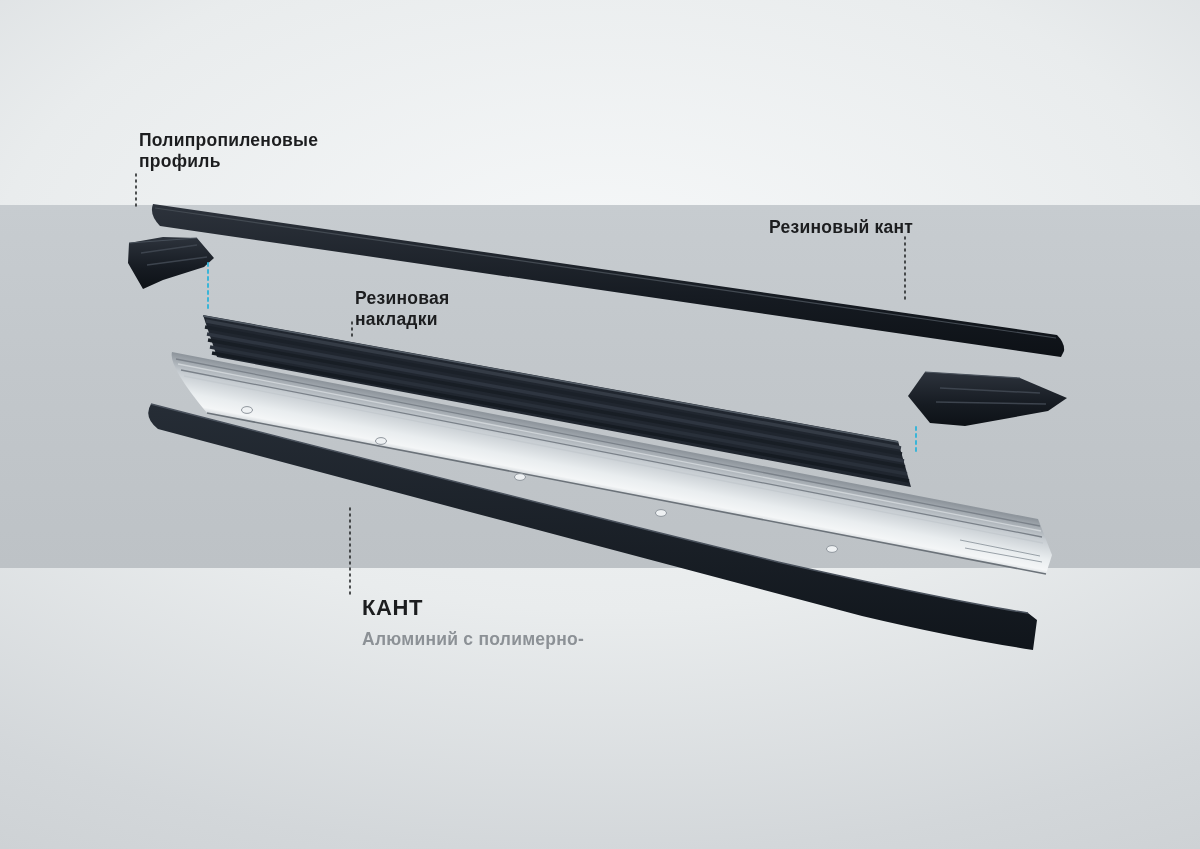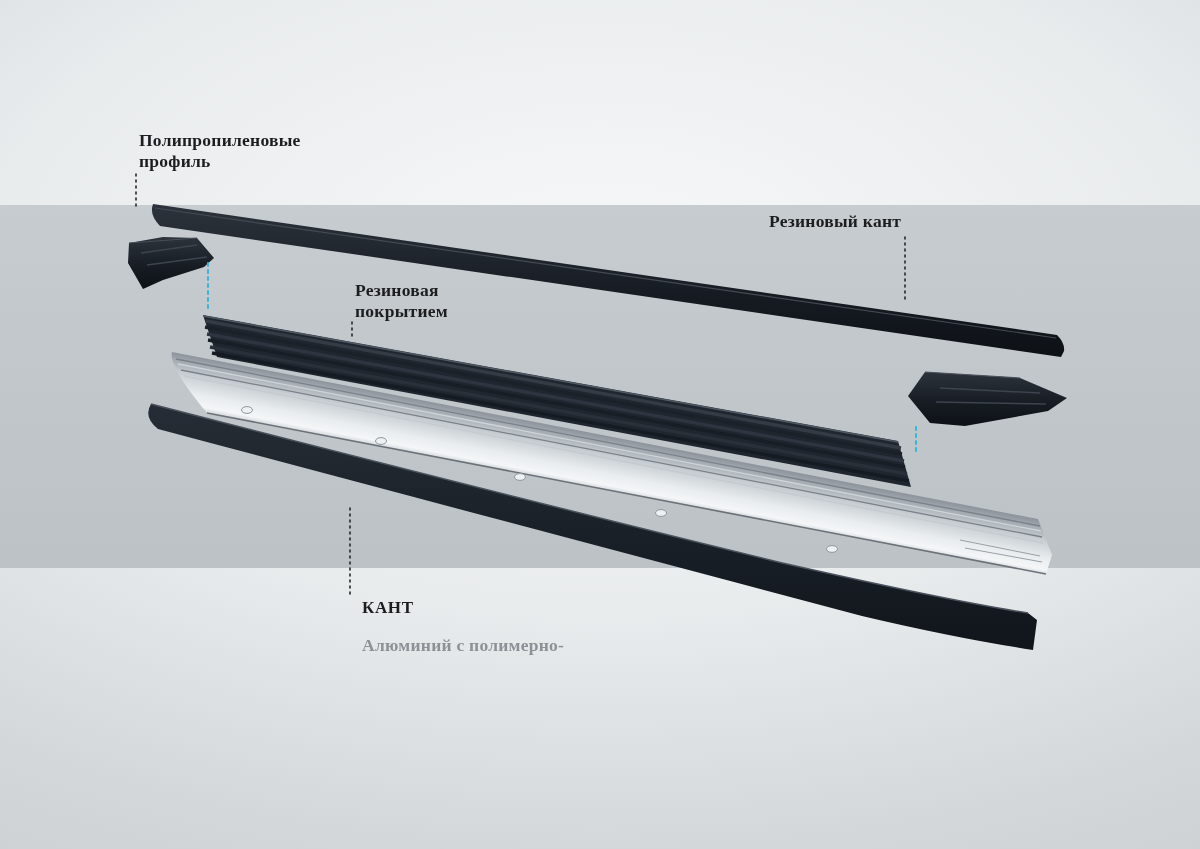--- a/index.html
+++ b/index.html
@@ -1,37 +1,37 @@
 <!DOCTYPE html>
 <html><head>
 <meta charset="utf-8">
 <style>
   html,body{margin:0;padding:0;background:#dfe2e4;}
   .stage{
     position:relative;
     width:1200px;height:849px;
     overflow:hidden;
-    font-family:Liberation Serif, serif;
+    font-family:Liberation Sans, sans-serif;
     background:radial-gradient(120% 95% at 50% 32%, #f6f8f9 0%, #e9eced 42%, #d3d7da 72%, #c6cacd 100%);
   }
   .band{
     position:absolute;left:0;top:205px;width:1200px;height:363px;
     background:linear-gradient(180deg,#c7ccd0 0%,#c2c7cb 45%,#bdc2c6 100%);
   }
   svg.parts{position:absolute;left:0;top:0;}
   .label{
     position:absolute;
     font-weight:bold;
     font-size:17.5px;
     line-height:21px;
     color:#1c1d1f;
     letter-spacing:.25px;
     white-space:nowrap;
   }
-  .label-kant-title{font-size:17px;letter-spacing:.6px;}
+  .label-kant-title{font-size:22px;letter-spacing:.6px;}
   .label-kant-sub{color:#8c9196;line-height:22px;}
 </style>
 </head>
 <body>
 
 <div class="stage">
 
   <div class="band"></div>
 
   <svg class="parts" width="1200" height="849" viewBox="0 0 1200 849">
@@ -117,28 +117,28 @@
       <line x1="208" y1="263" x2="208" y2="311"></line>
       <line x1="916" y1="427" x2="916" y2="452"></line>
     </g>
   </svg>
 
   <div class="label" style="left:139px;top:130px;">
     <div>Полипропиленовые</div>
     <div>профиль</div>
   </div>
 
-  <div class="label" style="left:769px;top:211px;">Резиновый кант</div>
+  <div class="label" style="left:769px;top:217px;">Резиновый кант</div>
 
-  <div class="label" style="left:355px;top:280px;">
+  <div class="label" style="left:355px;top:288px;">
     <div>Резиновая</div>
-    <div>покрытием</div>
+    <div>накладки</div>
   </div>
 
 
   <div class="label" style="left:362px;top:597px;">
     <div class="label-kant-title">КАНТ</div>
-    <div class="label-kant-sub" style="margin-top:16px;">
+    <div class="label-kant-sub" style="margin-top:10px;">
       <div>Алюминий с полимерно-</div>
     </div>
   </div>
 
 </div>
 
 </body></html>

